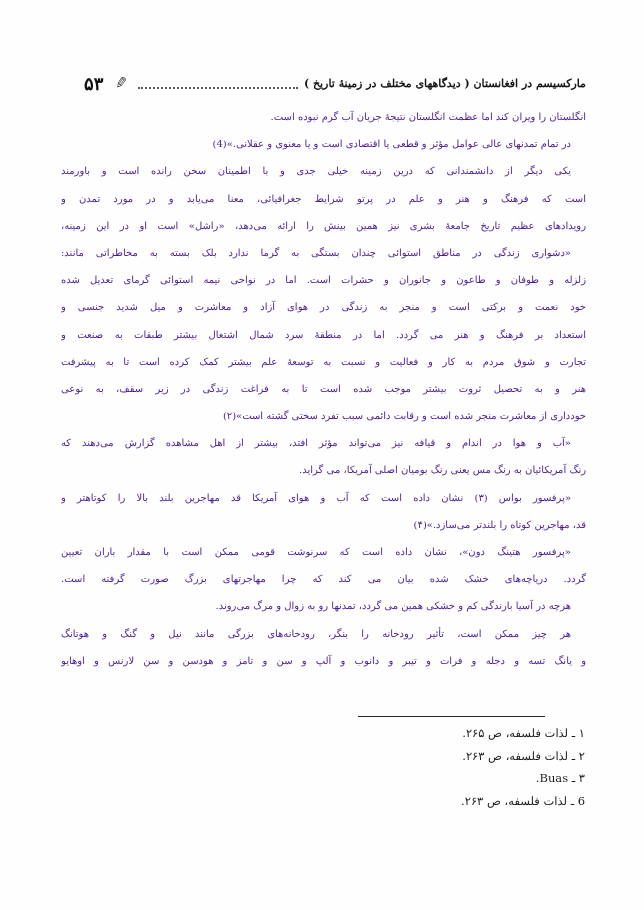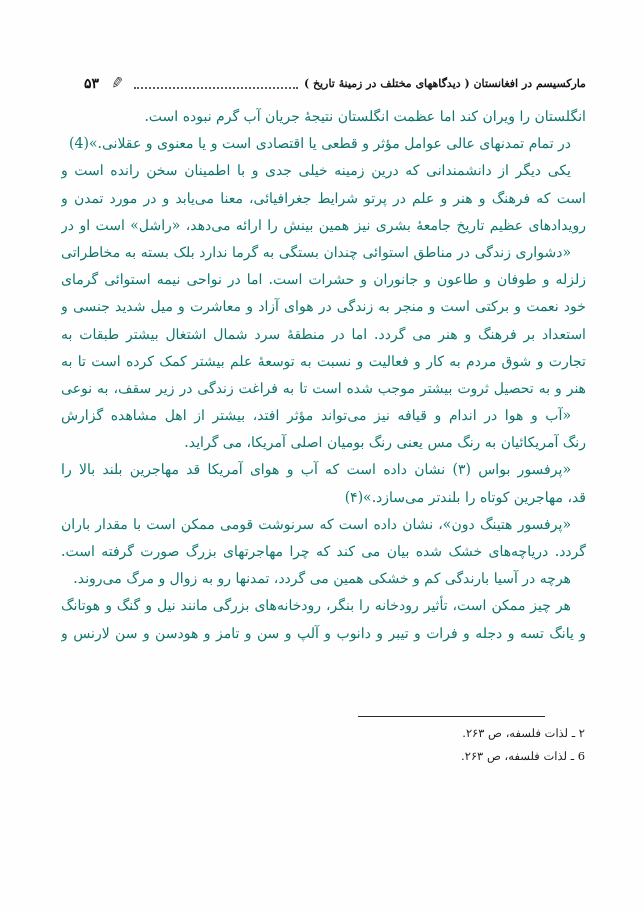--- a/index.html
+++ b/index.html
@@ -22,21 +22,21 @@
     top: 72px;
     left: 84px;
     right: 58px;
     height: 22px;
     display: flex;
     flex-direction: row;
     align-items: center;
     direction: ltr;
   }
   .page-number {
-    font-size: 14px;
+    font-size: 18px;
     font-weight: 600;
     letter-spacing: 1px;
     color: #111;
     padding-right: 8px;
     text-align: center;
   }
   .pen-icon {
     font-size: 15px;
     color: #3a3a3a;
     transform: scaleX(-1) rotate(8deg);
@@ -62,22 +62,22 @@
   .body-text {
     position: absolute;
     top: 103px;
     left: 61px;
     right: 58px;
     direction: rtl;
   }
   .line {
     height: 27.2px;
     line-height: 27.2px;
-    font-size: 14px;
-    color: #0f766e;
+    font-size: 10px;
+    color: #4c1d95;
     text-align: justify;
     text-align-last: justify;
     white-space: nowrap;
   }
   .line.j { white-space: normal; overflow: hidden; }
   .line.end {
     text-align: right;
     text-align-last: right;
     white-space: nowrap;
   }
@@ -122,31 +122,34 @@
     <div class="line ind end">در تمام تمدنهای عالی عوامل مؤثر و قطعی یا اقتصادی است و یا معنوی و عقلانی.»(4)</div>
     <div class="line ind j">یکی دیگر از دانشمندانی که درین زمینه خیلی جدی و با اطمینان سخن رانده است و باورمند</div>
     <div class="line j">است که فرهنگ و هنر و علم در پرتو شرایط جغرافیائی، معنا می‌یابد و در مورد تمدن و</div>
     <div class="line j">رویدادهای عظیم تاریخ جامعهٔ بشری نیز همین بینش را ارائه می‌دهد، «راشل» است او در این زمینه،</div>
     <div class="line ind j">«دشواری زندگی در مناطق استوائی چندان بستگی به گرما ندارد بلک بسته به مخاطراتی مانند:</div>
     <div class="line j">زلزله و طوفان و طاعون و جانوران و حشرات است. اما در نواحی نیمه استوائی گرمای تعدیل شده</div>
     <div class="line j">خود نعمت و برکتی است و منجر به زندگی در هوای آزاد و معاشرت و میل شدید جنسی و</div>
     <div class="line j">استعداد بر فرهنگ و هنر می گردد. اما در منطقهٔ سرد شمال اشتغال بیشتر طبقات به صنعت و</div>
     <div class="line j">تجارت و شوق مردم به کار و فعالیت و نسبت به توسعهٔ علم بیشتر کمک کرده است تا به پیشرفت</div>
     <div class="line j">هنر و به تحصیل ثروت بیشتر موجب شده است تا به فراغت زندگی در زیر سقف، به نوعی</div>
+    <div class="line end">خودداری از معاشرت منجر شده است و رقابت دائمی سبب تفرد سختی گشته است»(۲)</div>
     <div class="line ind j">«آب و هوا در اندام و قیافه نیز می‌تواند مؤثر افتد، بیشتر از اهل مشاهده گزارش می‌دهند که</div>
     <div class="line end">رنگ آمریکائیان به رنگ مس یعنی رنگ بومیان اصلی آمریکا، می گراید.</div>
     <div class="line ind j">«پرفسور بواس (۳) نشان داده است که آب و هوای آمریکا قد مهاجرین بلند بالا را کوتاهتر و</div>
     <div class="line end">قد، مهاجرین کوتاه را بلندتر می‌سازد.»(۴)</div>
     <div class="line ind j">«پرفسور هتینگ دون»، نشان داده است که سرنوشت قومی ممکن است با مقدار باران تعیین</div>
     <div class="line j">گردد. دریاچه‌های خشک شده بیان می کند که چرا مهاجرتهای بزرگ صورت گرفته است.</div>
     <div class="line ind end">هرچه در آسیا بارندگی کم و خشکی همین می گردد، تمدنها رو به زوال و مرگ می‌روند.</div>
     <div class="line ind j">هر چیز ممکن است، تأثیر رودخانه را بنگر، رودخانه‌های بزرگی مانند نیل و گنگ و هوتانگ</div>
     <div class="line j">و یانگ تسه و دجله و فرات و تیبر و دانوب و آلپ و سن و تامز و هودسن و سن لارنس و اوهایو</div>
   </div>
 
   <div class="footnote-rule"></div>
 
   <div class="footnotes">
+    <div class="footnote">۱ ـ لذات فلسفه، ص ۲۶۵.</div>
     <div class="footnote">۲ ـ لذات فلسفه، ص ۲۶۳.</div>
+    <div class="footnote">۳ ـ Buas.</div>
     <div class="footnote">6 ـ لذات فلسفه، ص ۲۶۳.</div>
   </div>
 
 </div>
 
 </body></html>

